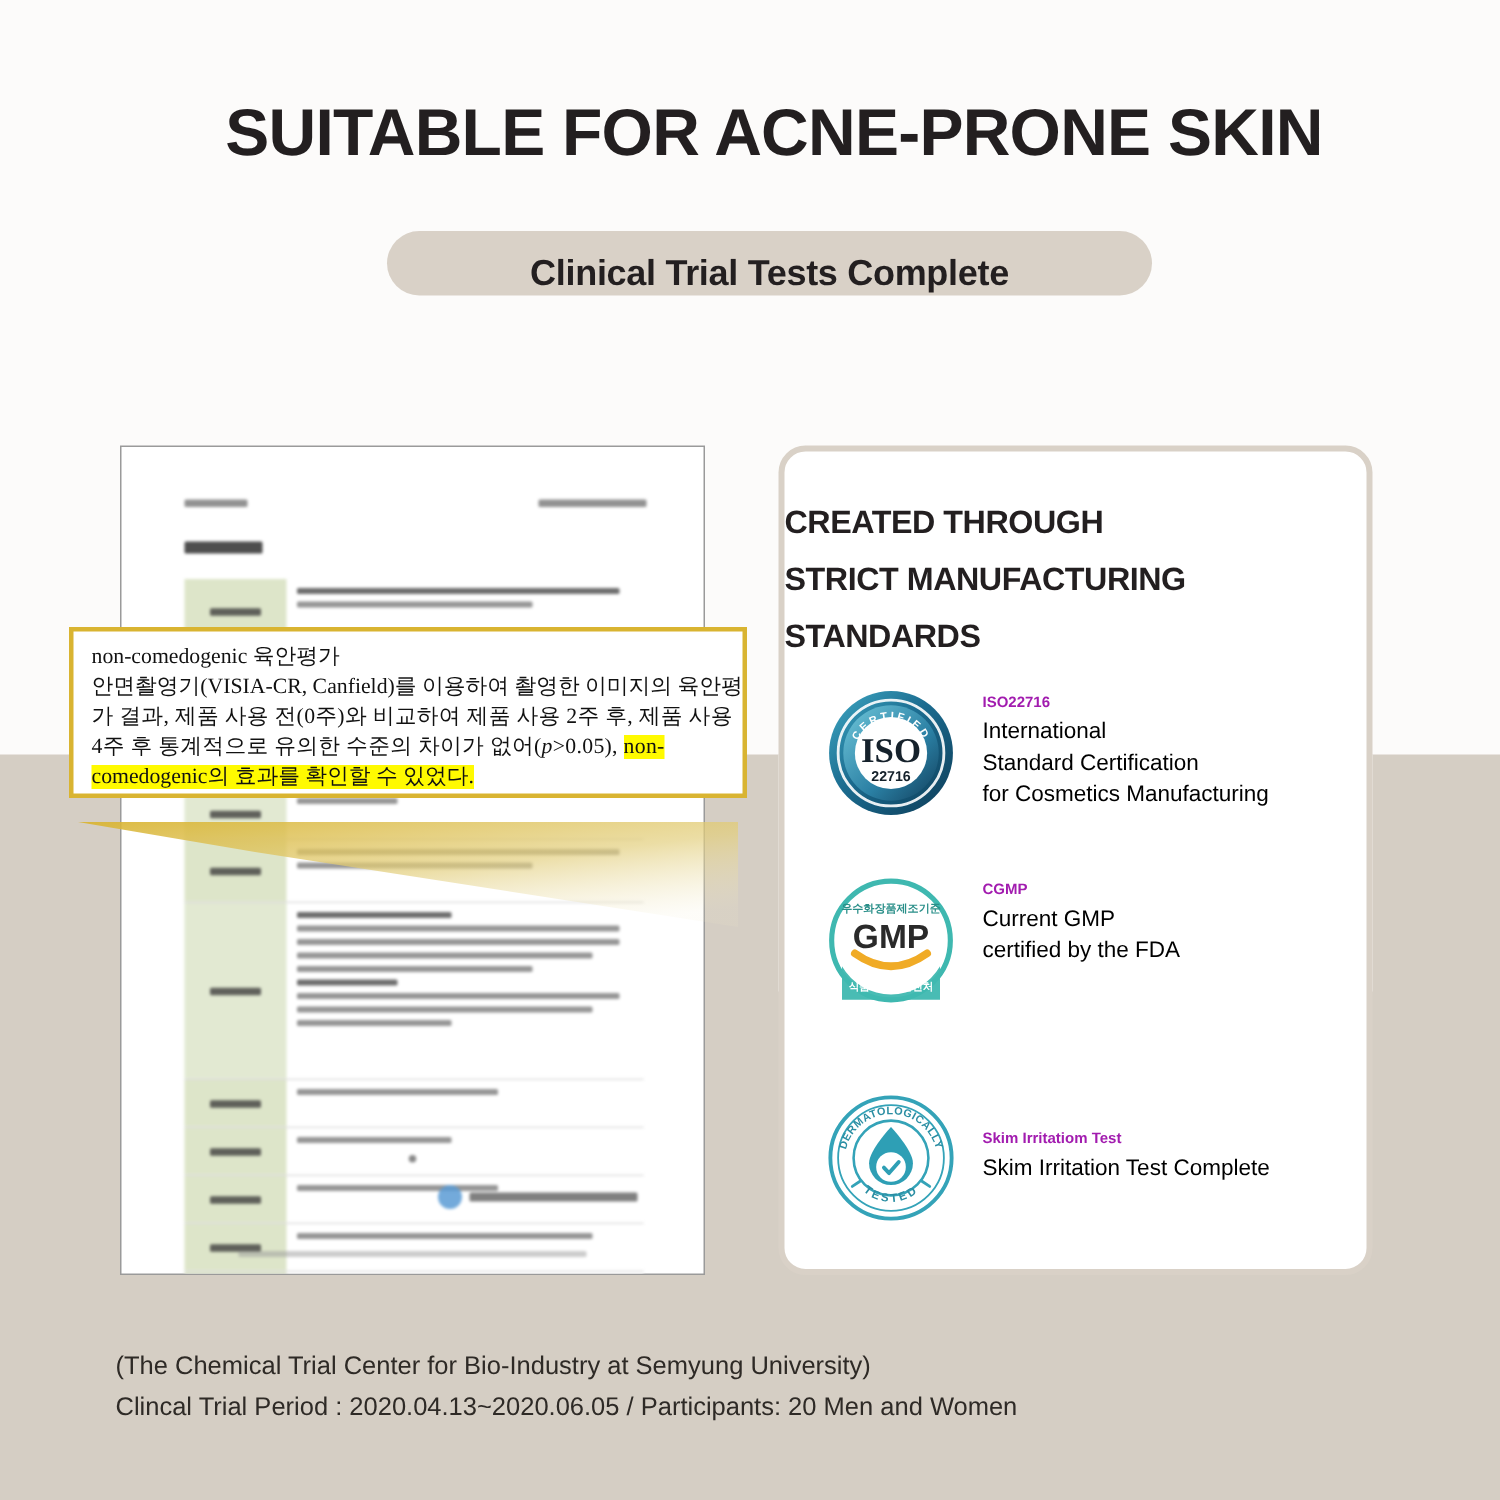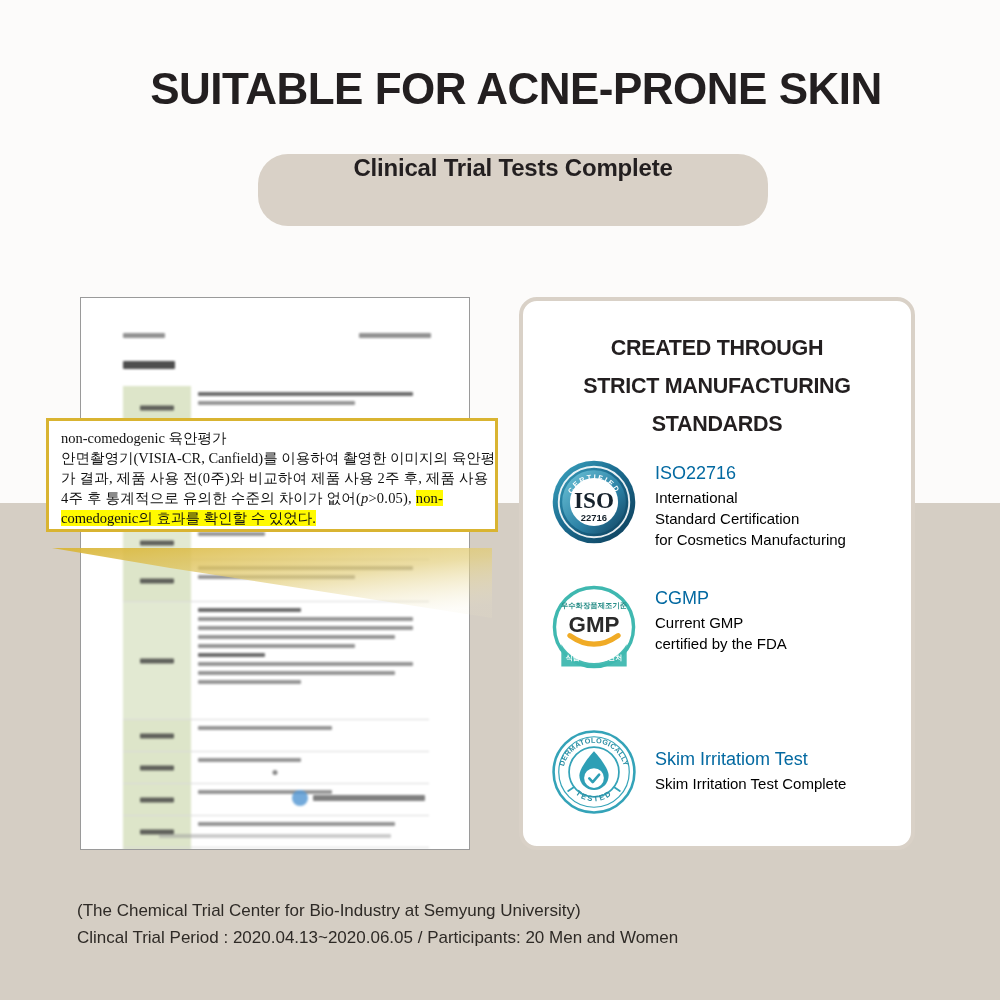--- a/index.html
+++ b/index.html
@@ -23,23 +23,23 @@
   }
 
   
   .headline {
     position: absolute; left: 16px; top: 64px; width: 1000px;
     text-align: center;
     font-size: 44px; font-weight: 700; letter-spacing: -0.5px;
     color: #231f20; white-space: nowrap;
   }
   .pill {
-    position: absolute; left: 258px; top: 154px; width: 510px; height: 72px;
+    position: absolute; left: 258px; top: 154px; width: 510px; height: 43px;
     background: #d9d1c7; border-radius: 30px;
-    display: flex; align-items: flex-start; justify-content: center;
+    display: flex; align-items: flex-end; justify-content: center;
     font-size: 24px; font-weight: 700; color: #231f20; letter-spacing: -0.2px;
   }
 
   
   .doc-card {
     position: absolute; left: 80px; top: 297px; width: 390px; height: 553px;
     background: #ffffff; border: 1px solid #9a9a9a;
     overflow: hidden;
   }
   .doc-inner { position: absolute; inset: 0; filter: blur(1.1px); }
@@ -86,28 +86,28 @@
   .co-line.just { letter-spacing: .2px; }
   .hl { background: #fffa00; }
 
   
   .cert-card {
     position: absolute; left: 519px; top: 297px; width: 396px; height: 553px;
     background: #ffffff; border: 4px solid #d9d1c7; border-radius: 18px;
   }
   .cert-title {
     position: absolute; left: 0; top: 28px; width: 100%;
-    text-align: center; font-size: 21.5px; font-weight: 700; color: #231f20;
+    font-size: 21.5px; font-weight: 700; color: #231f20;
     line-height: 38px; letter-spacing: -0.3px;
   }
   .cert-list { position: absolute; left: 28px; top: 158px; width: 344px; }
   .cert-row { display: flex; align-items: flex-start; height: 125px; }
   .badge { width: 86px; height: 86px; flex: none; margin-right: 18px; }
   .cert-text { padding-top: 4px; }
-  .cert-name { font-size: 18px; font-weight: 400; color: #0369a1; margin-bottom: 3px; }
+  .cert-name { font-size: 10px; font-weight: 700; color: #a21caf; margin-bottom: 3px; }
   .cert-desc { font-size: 15px; color: #000000; line-height: 21px; }
   .cert-row.r3 { align-items: center; }
   .cert-row.r3 .cert-text { padding-top: 0; }
 
   
   .footer {
     position: absolute; left: 77px; top: 898px; width: 860px;
     font-size: 17px; line-height: 26.5px; color: #2e2a26;
   }
 </style>

